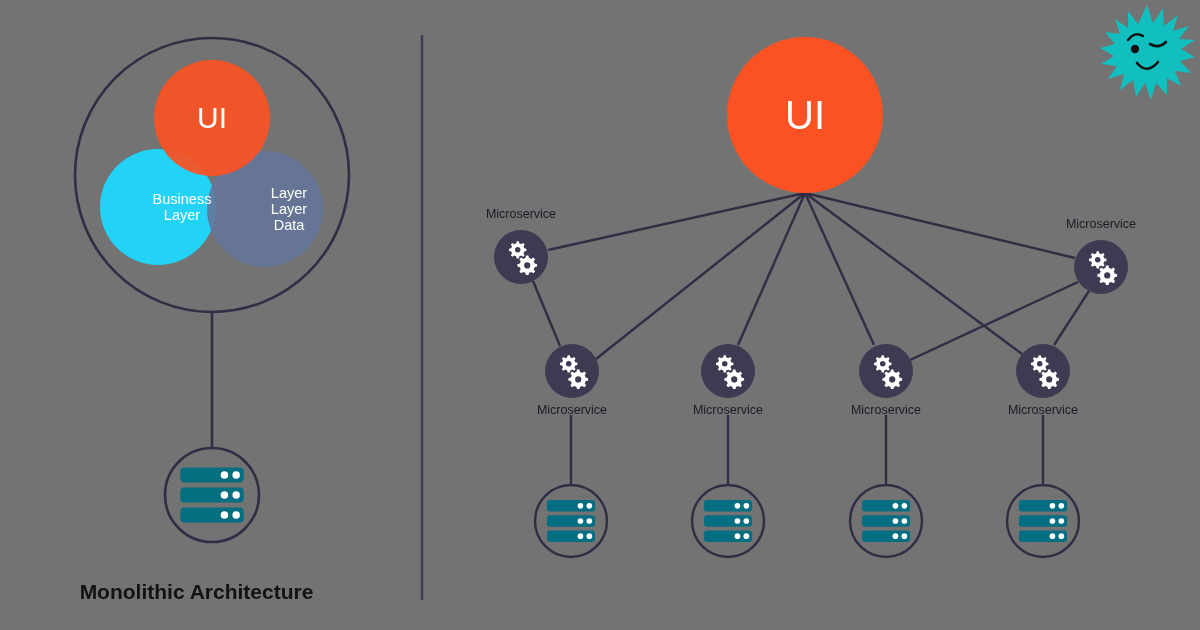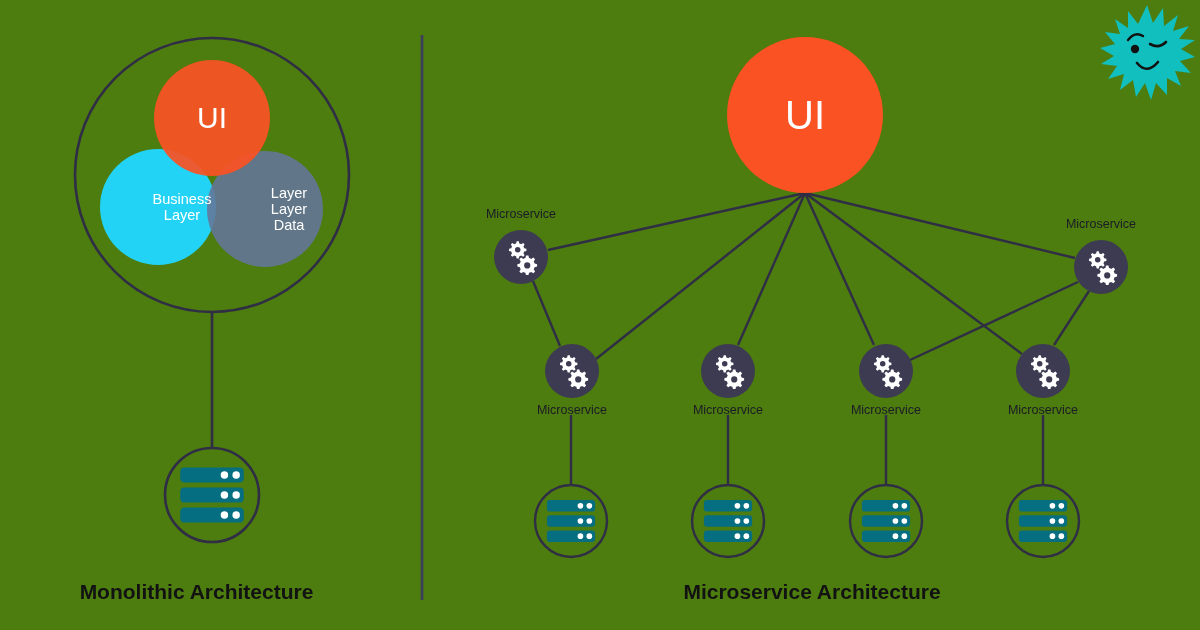--- a/index.html
+++ b/index.html
@@ -7,21 +7,21 @@
     padding: 0;
     background: #f4f4f4;
   }
   body {
     font-family: "Liberation Sans", sans-serif;
   }
   #canvas {
     position: relative;
     width: 1200px;
     height: 630px;
-    background: #4d7c0f;
+    background: #737373;
     overflow: hidden;
   }
   #scene {
     position: absolute;
     left: 0;
     top: 0;
     width: 1200px;
     height: 630px;
   }
   .panel-title {
@@ -207,15 +207,14 @@
   <div class="ui-big-label" style="left:805px; top:115px;">UI</div>
 
   <div class="node-label" style="left:521px; top:207px;">Microservice</div>
   <div class="node-label" style="left:572px; top:403px;">Microservice</div>
   <div class="node-label" style="left:728px; top:403px;">Microservice</div>
   <div class="node-label" style="left:886px; top:403px;">Microservice</div>
   <div class="node-label" style="left:1043px; top:403px;">Microservice</div>
   <div class="node-label" style="left:1101px; top:217px;">Microservice</div>
 
   <div class="panel-title" id="mono-title">Monolithic Architecture</div>
-  <div class="panel-title" id="micro-title">Microservice Architecture</div>
 
 </div>
 
 </body></html>

